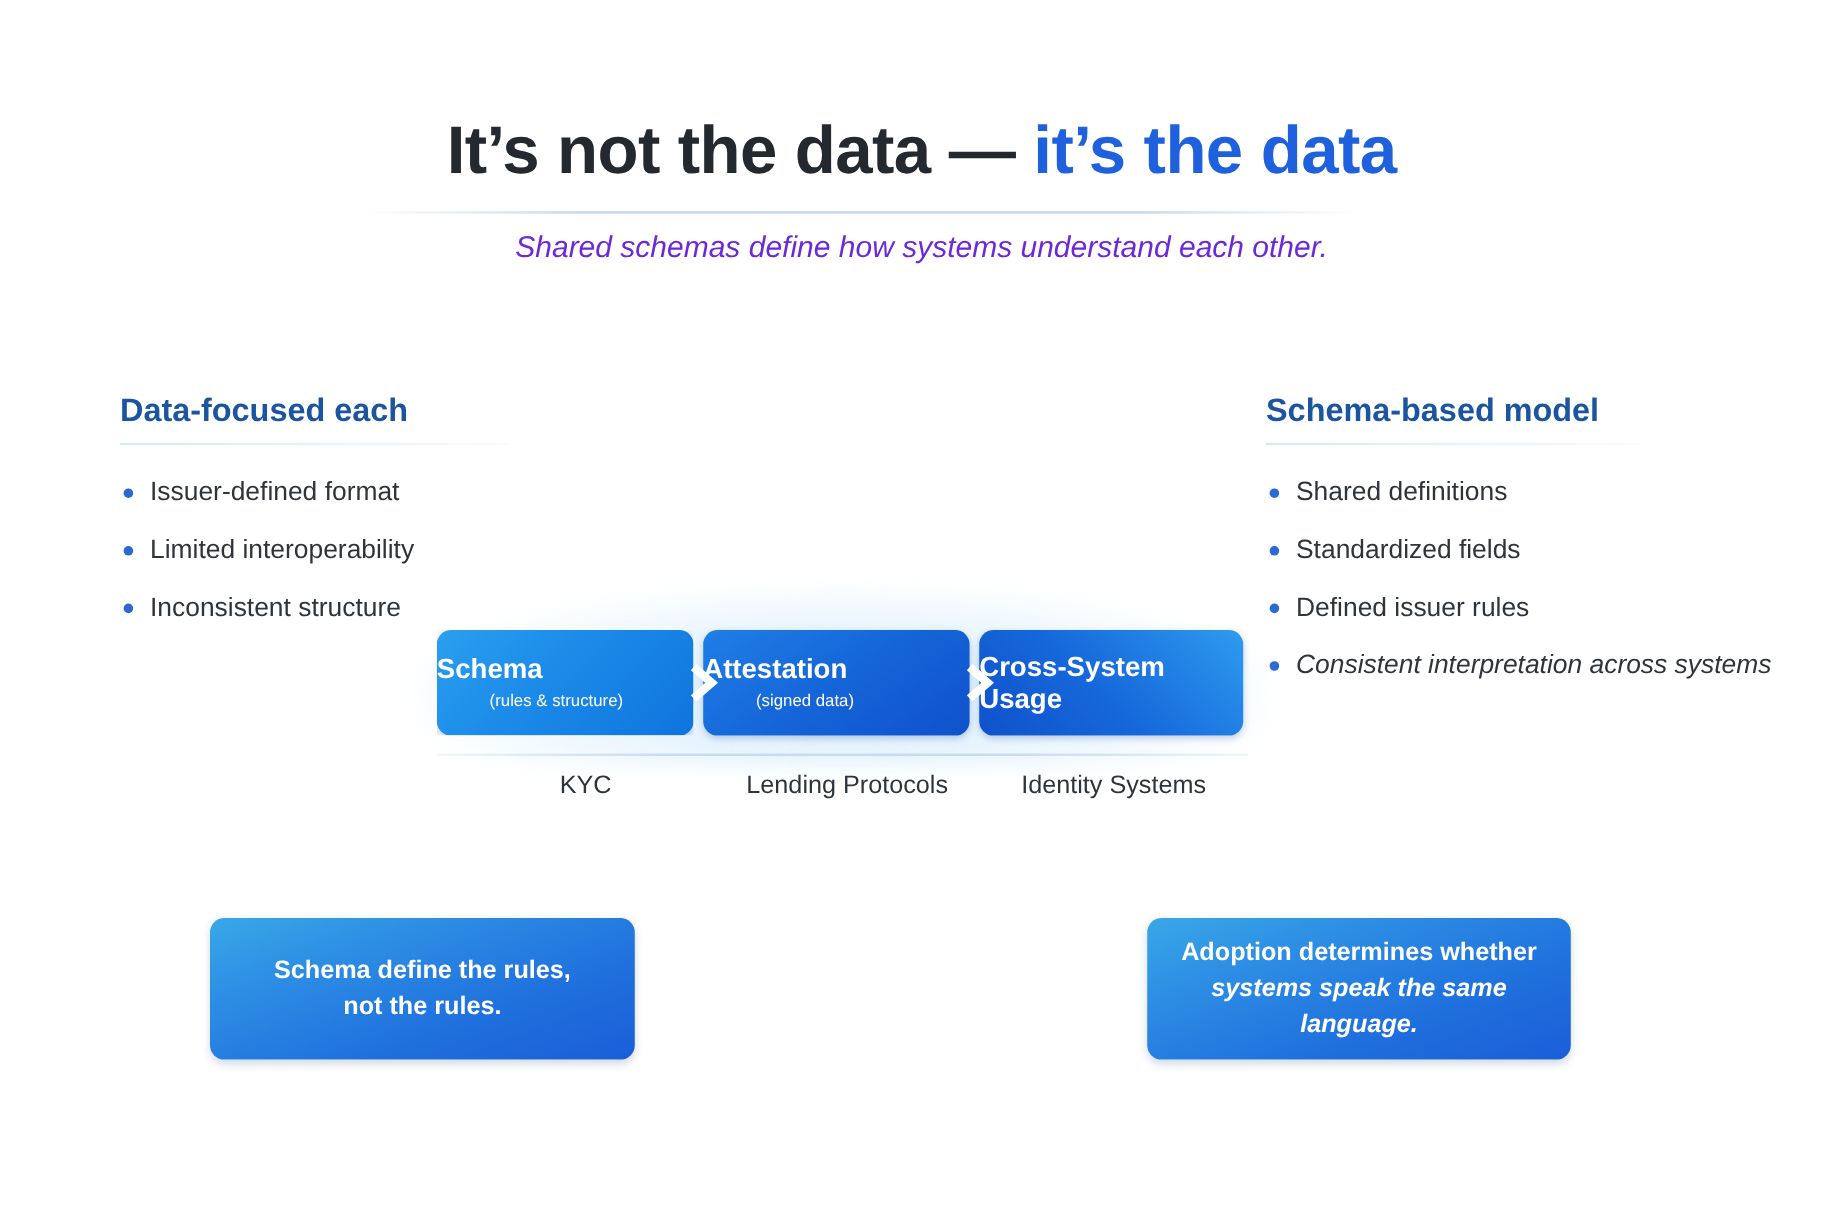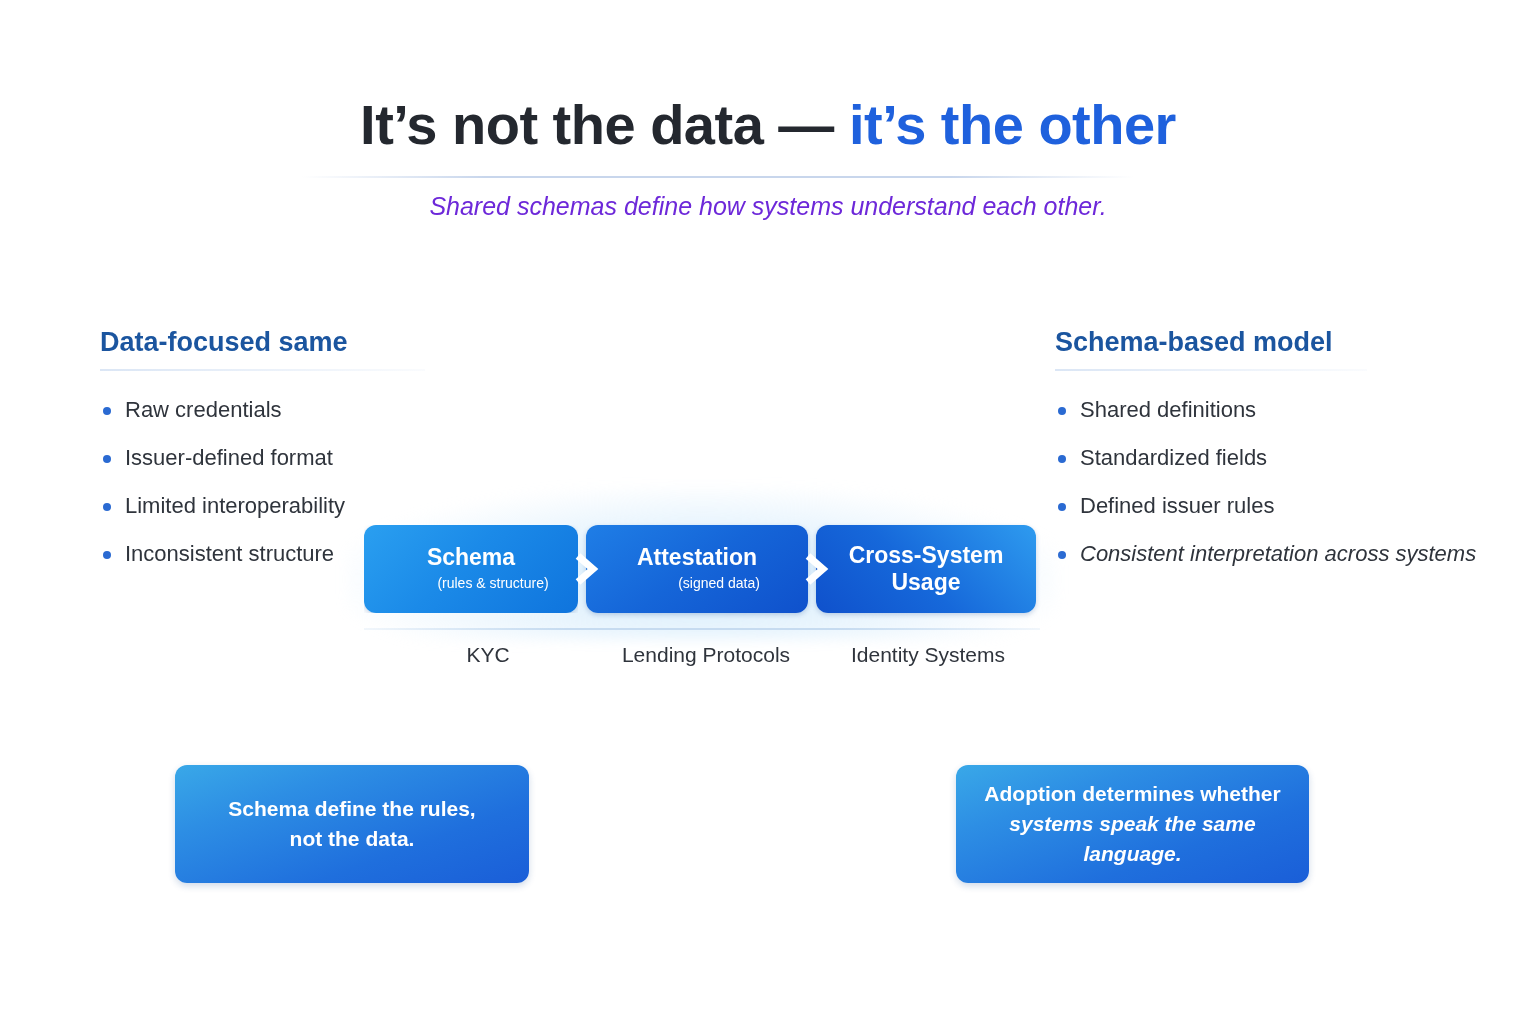--- a/index.html
+++ b/index.html
@@ -124,21 +124,21 @@
     width: 712px;
   }
   .flow-box {
     position: absolute;
     top: 0;
     height: 88px;
     border-radius: 12px;
     color: #ffffff;
     display: flex;
     flex-direction: column;
-    align-items: center;
+    align-items: flex-start;
     justify-content: center;
     box-shadow: 0 2px 5px rgba(20,70,140,0.22);
   }
   .flow-box .bt {
     font-size: 23px;
     font-weight: bold;
     line-height: 27px;
     white-space: nowrap;
   }
   .flow-box .bs {
@@ -226,30 +226,29 @@
   }
   .card .ital { font-style: italic; }
   .card1 { left: 0px;   width: 354px; }
   .card2 { left: 363px; width: 357px; }
   .card3 { left: 733px; width: 353px; margin-left: 48px; }
 </style>
 </head>
 <body>
 
 <div class="title">
-  <span>It’s not the data — </span><span class="accent">it’s the other</span>
+  <span>It’s not the data — </span><span class="accent">it’s the data</span>
 </div>
 <div class="title-rule"></div>
 <div class="subtitle">Shared schemas define how systems understand each other.</div>
 
 <div class="col col-left">
-  <div class="col-heading">Data-focused same</div>
+  <div class="col-heading">Data-focused each</div>
   <div class="col-rule"></div>
   <ul class="bullets">
-    <li>Raw credentials</li>
     <li>Issuer-defined format</li>
     <li>Limited interoperability</li>
     <li>Inconsistent structure</li>
   </ul>
 </div>
 
 <div class="col col-right">
   <div class="col-heading">Schema-based model</div>
   <div class="col-rule"></div>
   <ul class="bullets">
@@ -293,21 +292,21 @@
     <span class="fl1">KYC</span>
     <span class="fl2">Lending Protocols</span>
     <span class="fl3">Identity Systems</span>
   </div>
 </div>
 
 <div class="cards">
   <div class="card card1">
     <div class="ctext">
       <span>Schema define the rules,</span><br>
-      <span>not the data.</span>
+      <span>not the rules.</span>
     </div>
   </div>
 
 
   <div class="card card3">
     <div class="ctext">
       <span>Adoption determines whether</span><br>
       <span class="ital">systems speak the same language.</span>
     </div>
   </div>

